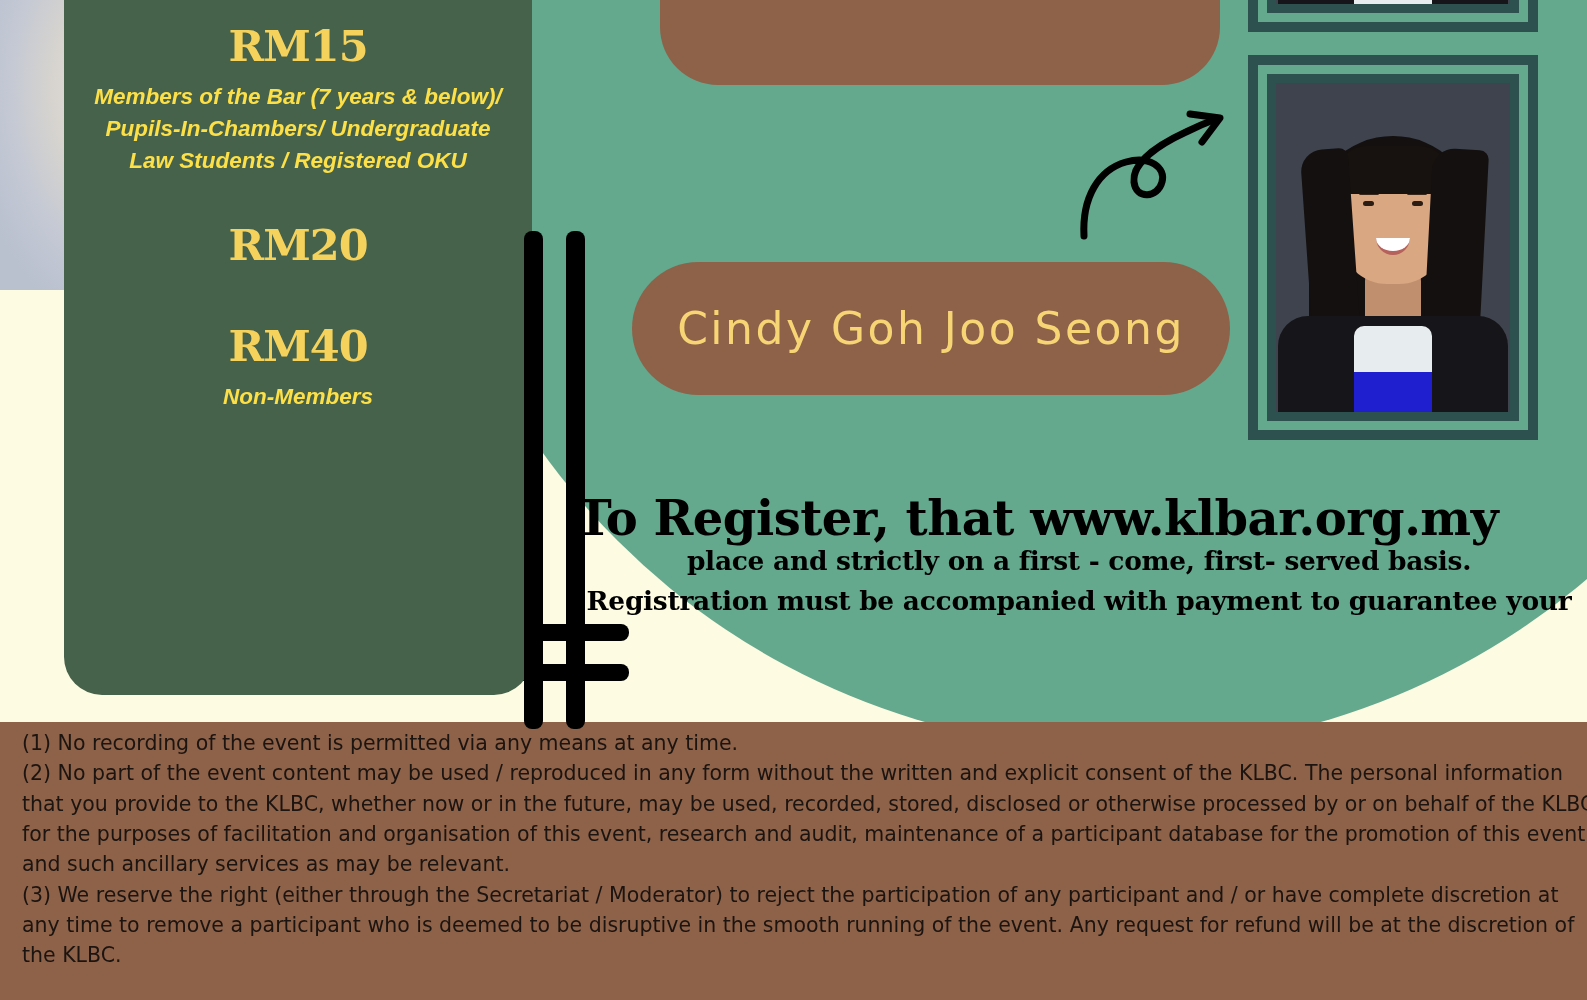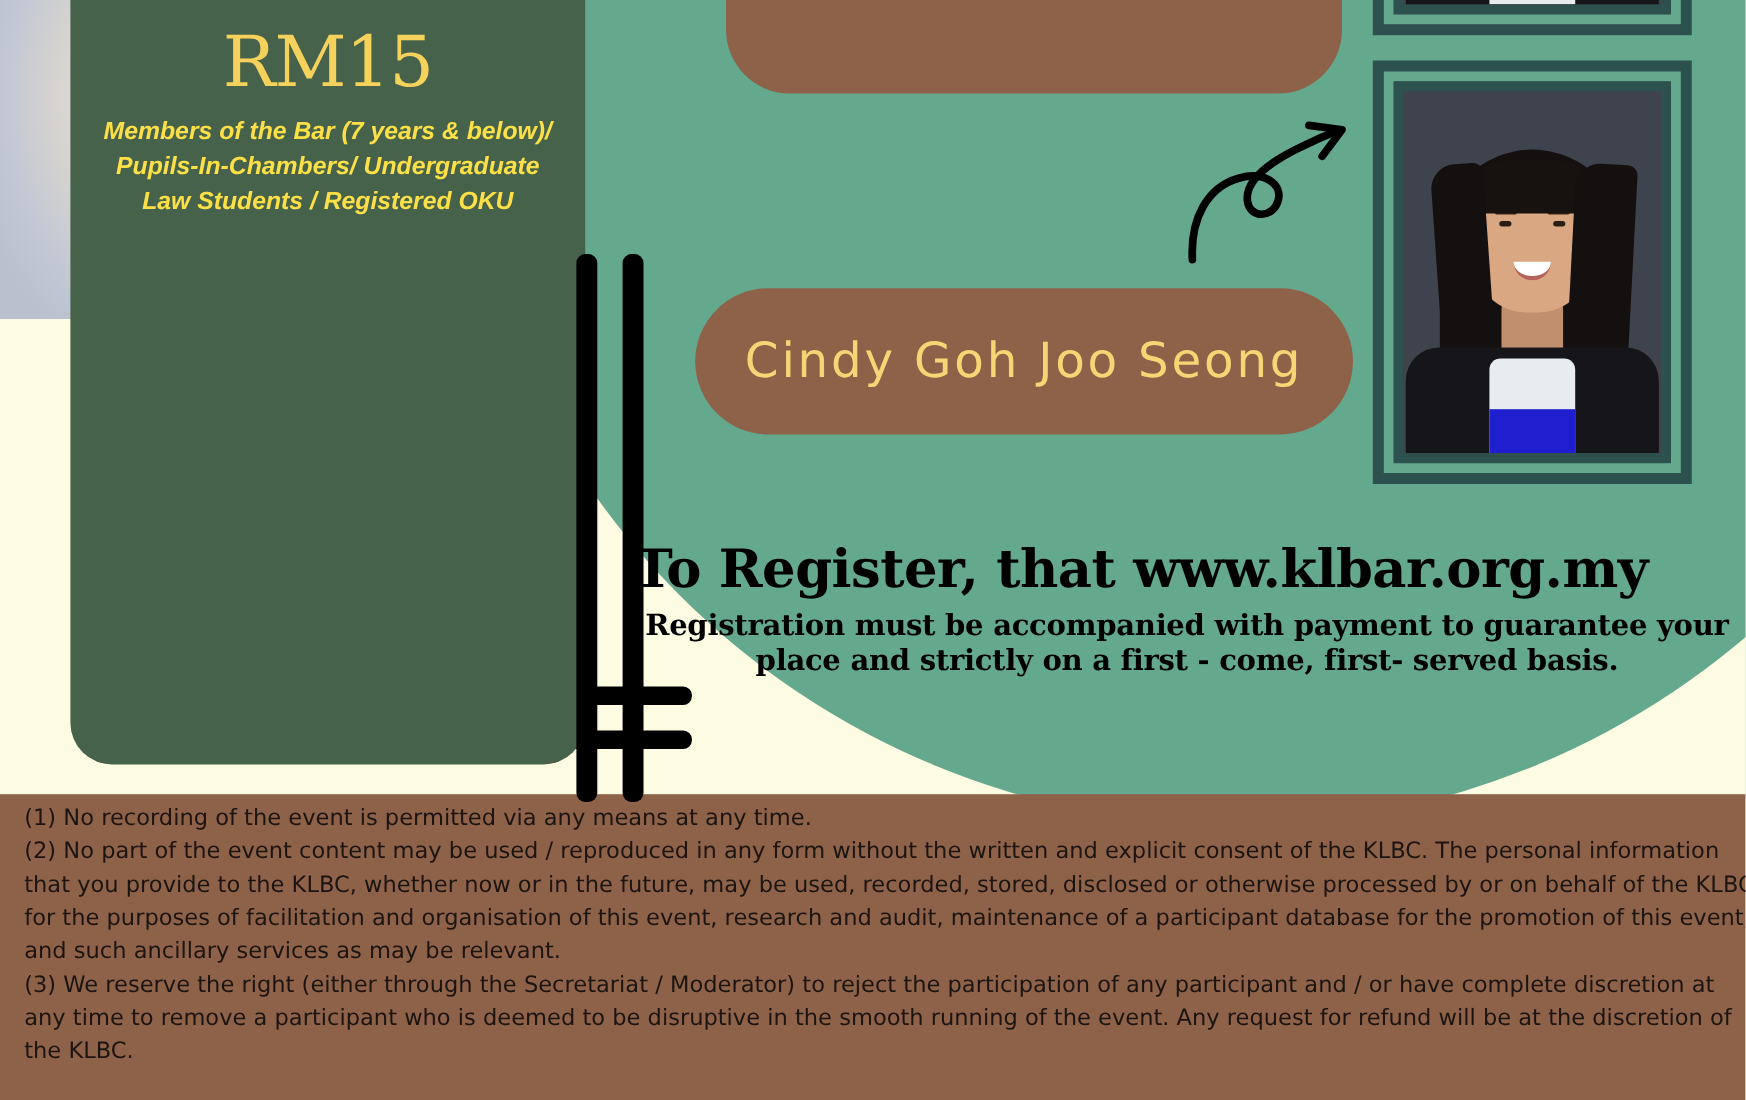--- a/index.html
+++ b/index.html
@@ -60,22 +60,22 @@
     border-radius:38px;
     color:#fff;
     text-align:center;
     box-shadow:0 0 0 0 rgba(0,0,0,0);
     padding-top:40px;
     box-sizing:border-box;
   }
   .tier{padding:0 26px;}
   .tier-price{
     font-family:"DejaVu Serif", serif;
-    font-weight:normal;
-    font-size:64px;
+    font-weight:bold;
+    font-size:43px;
     color:#f5d25c;
     letter-spacing:-1px;
     line-height:1.05;
   }
   .tier-desc{
     font-family:"Liberation Sans", sans-serif;
     font-style:italic;
     font-weight:bold;
     font-size:22.5px;
     line-height:1.42;
@@ -225,20 +225,25 @@
 
   <div class="bar bar-h1"></div>
   <div class="bar bar-h2"></div>
 
   <div class="price-card">
     <div class="tier tier-1">
       <div class="tier-price">RM15</div>
       <div class="tier-desc">Members of the Bar (7 years &amp; below)/ Pupils-In-Chambers/ Undergraduate Law Students / Registered OKU</div>
     </div>
     <div class="tier tier-2">
+      <div class="tier-price">RM20</div>
+    </div>
+    <div class="tier tier-3">
+      <div class="tier-price">RM40</div>
+      <div class="tier-desc">Non-Members</div>
     </div>
   </div>
 
   <div class="bar bar-v1"></div>
   <div class="bar bar-v2"></div>
 
   <div class="name-pill">
     <span class="name-pill-text">Cindy Goh Joo Seong</span>
   </div>
 
@@ -274,22 +279,22 @@
         <div class="p-hair-r"></div>
         <div class="p-jacket"></div>
         <div class="p-shirt"></div>
         <div class="p-blue"></div>
       </div>
     </div>
   </div>
 
   <div class="register">
     <div class="register-title">To Register, that www.klbar.org.my</div>
+    <div class="register-sub" style="margin-top:0">place and strictly on a first - come, first- served basis.</div>
     <div class="register-sub">Registration must be accompanied with payment to guarantee your</div>
-    <div class="register-sub" style="margin-top:0">place and strictly on a first - come, first- served basis.</div>
   </div>
 
   <div class="disclaimer">
     <p>(1) No recording of the event is permitted via any means at any time.</p>
     <p>(2) No part of the event content may be used / reproduced in any form without the written and explicit consent of the KLBC. The personal information that you provide to the KLBC, whether now or in the future, may be used, recorded, stored, disclosed or otherwise processed by or on behalf of the KLBC for the purposes of facilitation and organisation of this event, research and audit, maintenance of a participant database for the promotion of this event, and such ancillary services as may be relevant.</p>
     <p>(3) We reserve the right (either through the Secretariat / Moderator) to reject the participation of any participant and / or have complete discretion at any time to remove a participant who is deemed to be disruptive in the smooth running of the event. Any request for refund will be at the discretion of the KLBC.</p>
   </div>
 
 </div>
 

